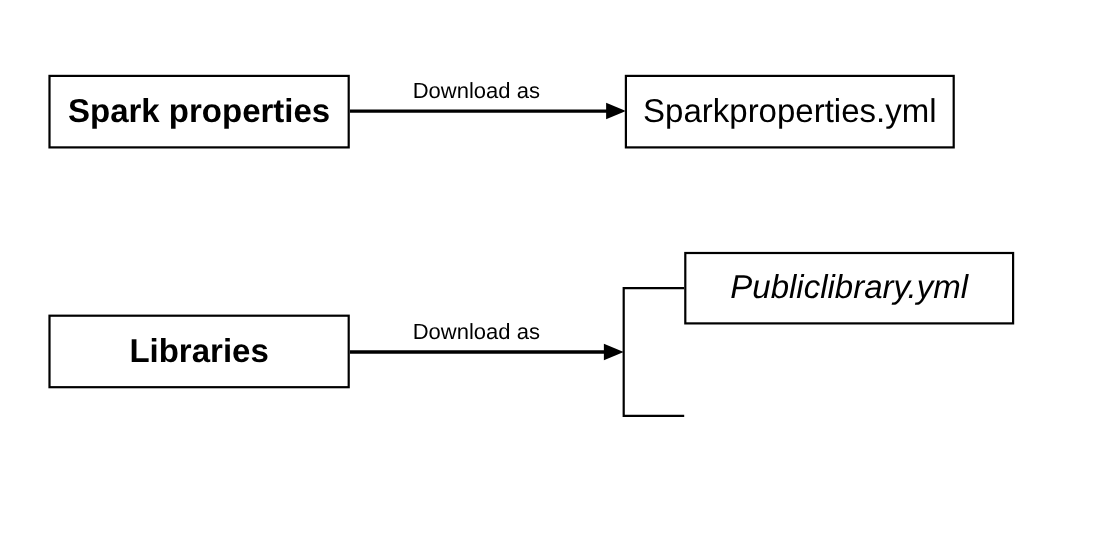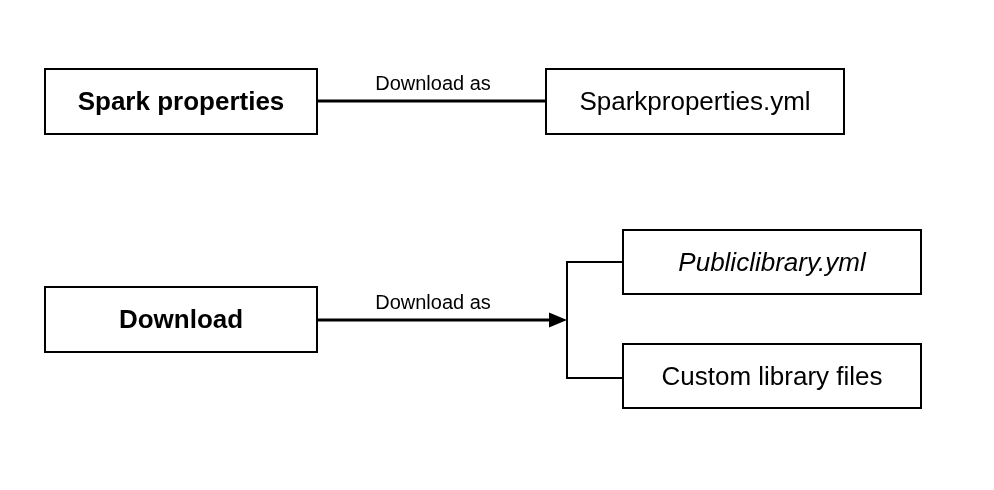--- a/index.html
+++ b/index.html
@@ -23,27 +23,27 @@
     height: 490px;
   }
   .node {
     position: absolute;
     box-sizing: border-box;
     border: 2px solid #000000;
     background: #ffffff;
     display: flex;
     align-items: center;
     justify-content: center;
-    font-size: 26px;
+    font-size: 30px;
     color: #000000;
     white-space: nowrap;
   }
   .node.bold { font-weight: bold; }
   #node-spark-properties   { left: 44px;  top: 68px;  width: 274px; height: 67px; }
-  #node-sparkproperties-yml{ left: 545px; top: 68px;  width: 300px; height: 67px; }
+  #node-sparkproperties-yml{ left: 568px; top: 68px;  width: 300px; height: 67px; }
   #node-libraries          { left: 44px;  top: 286px; width: 274px; height: 67px; }
   #node-publiclibrary-yml  { left: 622px; top: 229px; width: 300px; height: 66px; font-style: italic; }
   #node-custom-library-files{ left: 622px; top: 343px; width: 300px; height: 66px; }
   .edge-label {
     position: absolute;
     width: 170px;
     text-align: center;
     font-size: 20px;
     line-height: 20px;
     color: #000000;
@@ -73,28 +73,25 @@
 
   <div class="node bold" id="node-spark-properties">
     <span>Spark properties</span>
   </div>
 
   <div class="node" id="node-sparkproperties-yml">
     <span>Sparkproperties.yml</span>
   </div>
 
   <div class="node bold" id="node-libraries">
-    <span>Download</span>
+    <span>Libraries</span>
   </div>
 
   <div class="node" id="node-publiclibrary-yml">
     <span>Publiclibrary.yml</span>
   </div>
 
-  <div class="node" id="node-custom-library-files">
-    <span>Custom library files</span>
-  </div>
 
   <div class="edge-label" id="edge-label-spark">Download as</div>
 
   <div class="edge-label" id="edge-label-libraries">Download as</div>
 
 </div>
 
 </body></html>

